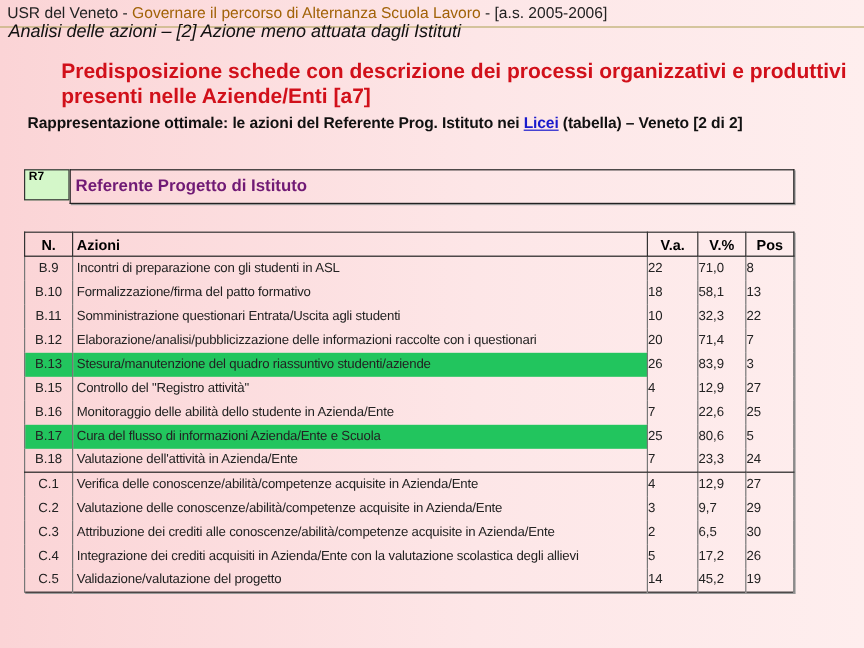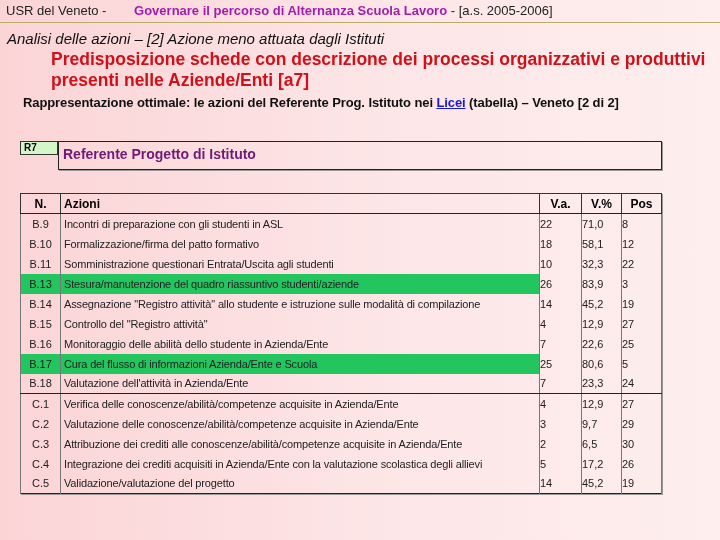--- a/index.html
+++ b/index.html
@@ -10,41 +10,41 @@
       position: relative;
       color: #000;
     }
     .header-bar {
       position: absolute; left: 0; top: 0; width: 720px; height: 23px;
       border-bottom: 1px solid #b9ad6a;
       font-size: 13px; line-height: 22px; padding-left: 6px;
       white-space: nowrap; color: #222;
     }
     .header-bar .prefix { color: #222; }
-    .header-bar .project { color: #a21caf; font-weight: bold; margin-left: 24px; }
+    .header-bar .project { color: #a16207; font-weight: normal; }
     .header-bar .year { color: #222; }
 
     .subtitle {
-      position: absolute; left: 7px; top: 30px;
+      position: absolute; left: 7px; top: 18px;
       font-size: 15px; font-style: italic; color: #111; white-space: nowrap;
     }
     .main-title {
       position: absolute; left: 7px; top: 49px; width: 710px;
       font-size: 17.5px; font-weight: bold; color: #d1101a; line-height: 21px; margin-left: 44px;
     }
     .caption {
       position: absolute; left: 7px; top: 95px;
       font-size: 13px; font-weight: bold; color: #111; white-space: nowrap;
       letter-spacing: -0.1px;
       padding-left: 16px;
     }
     .caption a { color: #1a1acc; text-decoration: underline; }
 
     .r7-tag {
-      position: absolute; left: 20px; top: 141px; width: 38px; height: 14px;
+      position: absolute; left: 20px; top: 141px; width: 38px; height: 26px;
       background: #d4f7c9; border: 1px solid #333;
       font-size: 10px; font-weight: bold; line-height: 12px; padding-left: 3px;
     }
     .ref-box {
       position: absolute; left: 58px; top: 141px; width: 604px; height: 29px;
       border: 1px solid #222; border-top: none;
       box-shadow: 1px 1px 0 #999;
     }
     .ref-box-top {
       position: absolute; left: 58px; top: 141px; width: 604px; height: 1px; background: #222;
@@ -112,44 +112,44 @@
         <td class="az">Incontri di preparazione con gli studenti in ASL</td>
         <td class="num va">22</td>
         <td class="num vp">71,0</td>
         <td class="num pos">8</td>
       </tr>
       <tr>
         <td class="n">B.10</td>
         <td class="az">Formalizzazione/firma del patto formativo</td>
         <td class="num va">18</td>
         <td class="num vp">58,1</td>
-        <td class="num pos">12</td>
+        <td class="num pos">13</td>
       </tr>
       <tr>
         <td class="n">B.11</td>
         <td class="az">Somministrazione questionari Entrata/Uscita agli studenti</td>
         <td class="num va">10</td>
         <td class="num vp">32,3</td>
         <td class="num pos">22</td>
+      </tr>
+      <tr>
+        <td class="n">B.12</td>
+        <td class="az">Elaborazione/analisi/pubblicizzazione delle informazioni raccolte con i questionari</td>
+        <td class="num va">20</td>
+        <td class="num vp">71,4</td>
+        <td class="num pos">7</td>
       </tr>
       <tr class="hl">
         <td class="n">B.13</td>
         <td class="az">Stesura/manutenzione del quadro riassuntivo studenti/aziende</td>
         <td class="num va">26</td>
         <td class="num vp">83,9</td>
         <td class="num pos">3</td>
       </tr>
       <tr>
-        <td class="n">B.14</td>
-        <td class="az">Assegnazione "Registro attività" allo studente e istruzione sulle modalità di compilazione</td>
-        <td class="num va">14</td>
-        <td class="num vp">45,2</td>
-        <td class="num pos">19</td>
-      </tr>
-      <tr>
         <td class="n">B.15</td>
         <td class="az">Controllo del "Registro attività"</td>
         <td class="num va">4</td>
         <td class="num vp">12,9</td>
         <td class="num pos">27</td>
       </tr>
       <tr>
         <td class="n">B.16</td>
         <td class="az">Monitoraggio delle abilità dello studente in Azienda/Ente</td>
         <td class="num va">7</td>

